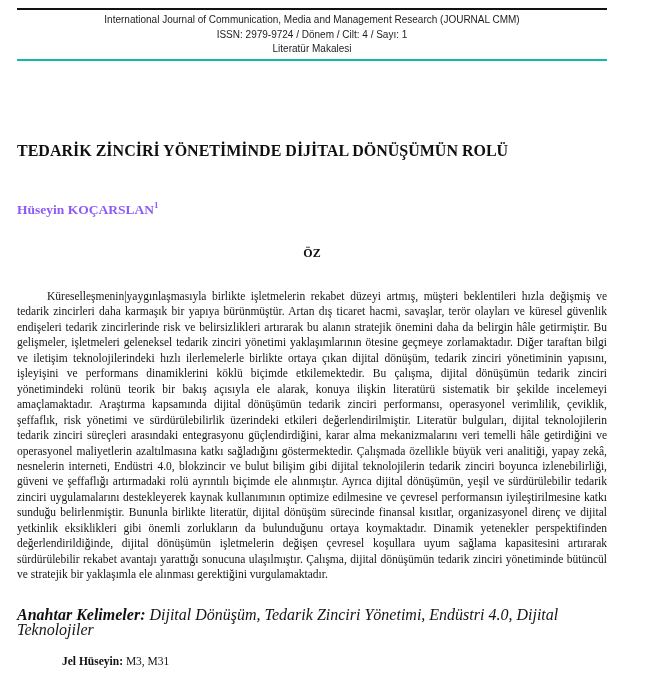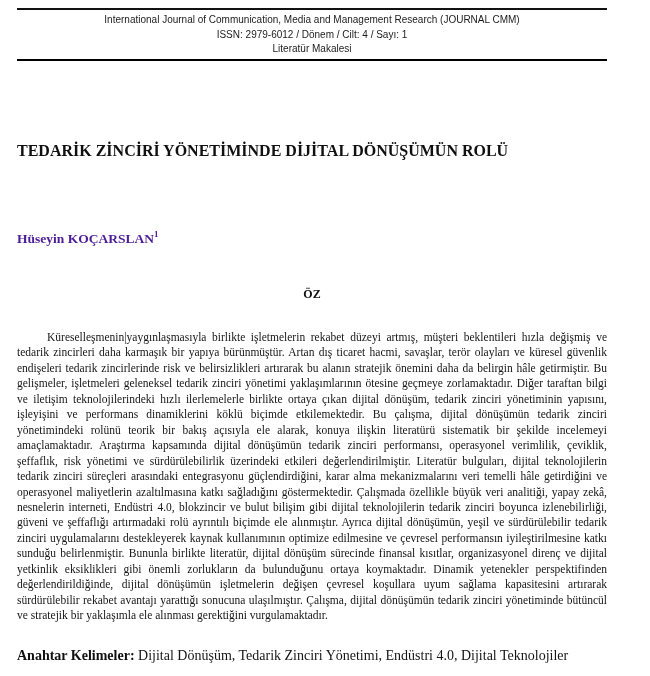--- a/index.html
+++ b/index.html
@@ -16,65 +16,66 @@
     -webkit-font-smoothing: antialiased;
   }
   .content {
     margin-left: 17px;
     width: 590px;
   }
   
   .journal-header {
     margin-top: 8px;
     border-top: 2px solid #121212;
-    border-bottom: 2px solid #000000;
+    border-bottom: 2px solid #14b8a6;
     padding: 3px 0 2px 0;
     text-align: center;
     font-family: "Liberation Sans", sans-serif;
     font-size: 10px;
     line-height: 14.5px;
     color: #1c1c1c;
   }
   .article-title {
     margin-top: 80px;
     font-weight: bold;
     font-size: 16px;
     line-height: 20px;
     color: #101010;
   }
   .author-line {
-    margin-top: 68px;
+    margin-top: 39px;
     font-weight: bold;
     font-size: 13.5px;
-    color: #4c1d95;
+    color: #8b5cf6;
   }
   .author-line sup {
     font-size: 9px;
     font-weight: bold;
   }
   .abstract-heading {
-    margin-top: 41px;
+    margin-top: 29px;
     text-align: center;
     font-weight: bold;
     font-size: 12px;
     color: #101010;
   }
   .abstract-text {
     margin-top: 28px;
     font-size: 11.5px;
     line-height: 15.45px;
     text-align: justify;
     text-indent: 30px;
     color: #151515;
   }
   .keywords-line {
     margin-top: 24px;
-    font-size: 14px;
+    font-size: 16px;
     line-height: 15px;
     color: #151515;
+    font-style: italic;
   }
   .keywords-line .label,
   .jel-line .label {
     font-weight: bold;
     color: #101010;
   }
   .jel-line {
     margin-top: 17px;
     margin-left: 45px;
     font-size: 11.5px;
@@ -82,21 +83,21 @@
     color: #151515;
   }
 </style>
 </head>
 <body>
 
 <div class="content">
 
   <div class="journal-header">
     <div>International Journal of Communication, Media and Management Research (JOURNAL CMM)</div>
-    <div>ISSN: 2979-6012 / Dönem / Cilt: 4 / Sayı: 1</div>
+    <div>ISSN: 2979-9724 / Dönem / Cilt: 4 / Sayı: 1</div>
     <div>Literatür Makalesi</div>
   </div>
 
   <div class="article-title">TEDARİK ZİNCİRİ YÖNETİMİNDE DİJİTAL DÖNÜŞÜMÜN ROLÜ</div>
 
   <div class="author-line"><span>Hüseyin KOÇARSLAN</span><sup>1</sup></div>
 
   <div class="abstract-heading">ÖZ</div>
 
   <p class="abstract-text">Küreselleşmenin|yaygınlaşmasıyla birlikte işletmelerin rekabet düzeyi artmış, müşteri beklentileri hızla değişmiş ve tedarik zincirleri daha karmaşık bir yapıya bürünmüştür. Artan dış ticaret hacmi, savaşlar, terör olayları ve küresel güvenlik endişeleri tedarik zincirlerinde risk ve belirsizlikleri artırarak bu alanın stratejik önemini daha da belirgin hâle getirmiştir. Bu gelişmeler, işletmeleri geleneksel tedarik zinciri yönetimi yaklaşımlarının ötesine geçmeye zorlamaktadır. Diğer taraftan bilgi ve iletişim teknolojilerindeki hızlı ilerlemelerle birlikte ortaya çıkan dijital dönüşüm, tedarik zinciri yönetiminin yapısını, işleyişini ve performans dinamiklerini köklü biçimde etkilemektedir. Bu çalışma, dijital dönüşümün tedarik zinciri yönetimindeki rolünü teorik bir bakış açısıyla ele alarak, konuya ilişkin literatürü sistematik bir şekilde incelemeyi amaçlamaktadır. Araştırma kapsamında dijital dönüşümün tedarik zinciri performansı, operasyonel verimlilik, çeviklik, şeffaflık, risk yönetimi ve sürdürülebilirlik üzerindeki etkileri değerlendirilmiştir. Literatür bulguları, dijital teknolojilerin tedarik zinciri süreçleri arasındaki entegrasyonu güçlendirdiğini, karar alma mekanizmalarını veri temelli hâle getirdiğini ve operasyonel maliyetlerin azaltılmasına katkı sağladığını göstermektedir. Çalışmada özellikle büyük veri analitiği, yapay zekâ, nesnelerin interneti, Endüstri 4.0, blokzincir ve bulut bilişim gibi dijital teknolojilerin tedarik zinciri boyunca izlenebilirliği, güveni ve şeffaflığı artırmadaki rolü ayrıntılı biçimde ele alınmıştır. Ayrıca dijital dönüşümün, yeşil ve sürdürülebilir tedarik zinciri uygulamalarını destekleyerek kaynak kullanımının optimize edilmesine ve çevresel performansın iyileştirilmesine katkı sunduğu belirlenmiştir. Bununla birlikte literatür, dijital dönüşüm sürecinde finansal kısıtlar, organizasyonel direnç ve dijital yetkinlik eksiklikleri gibi önemli zorlukların da bulunduğunu ortaya koymaktadır. Dinamik yetenekler perspektifinden değerlendirildiğinde, dijital dönüşümün işletmelerin değişen çevresel koşullara uyum sağlama kapasitesini artırarak sürdürülebilir rekabet avantajı yarattığı sonucuna ulaşılmıştır. Çalışma, dijital dönüşümün tedarik zinciri yönetiminde bütüncül ve stratejik bir yaklaşımla ele alınması gerektiğini vurgulamaktadır.</p>

